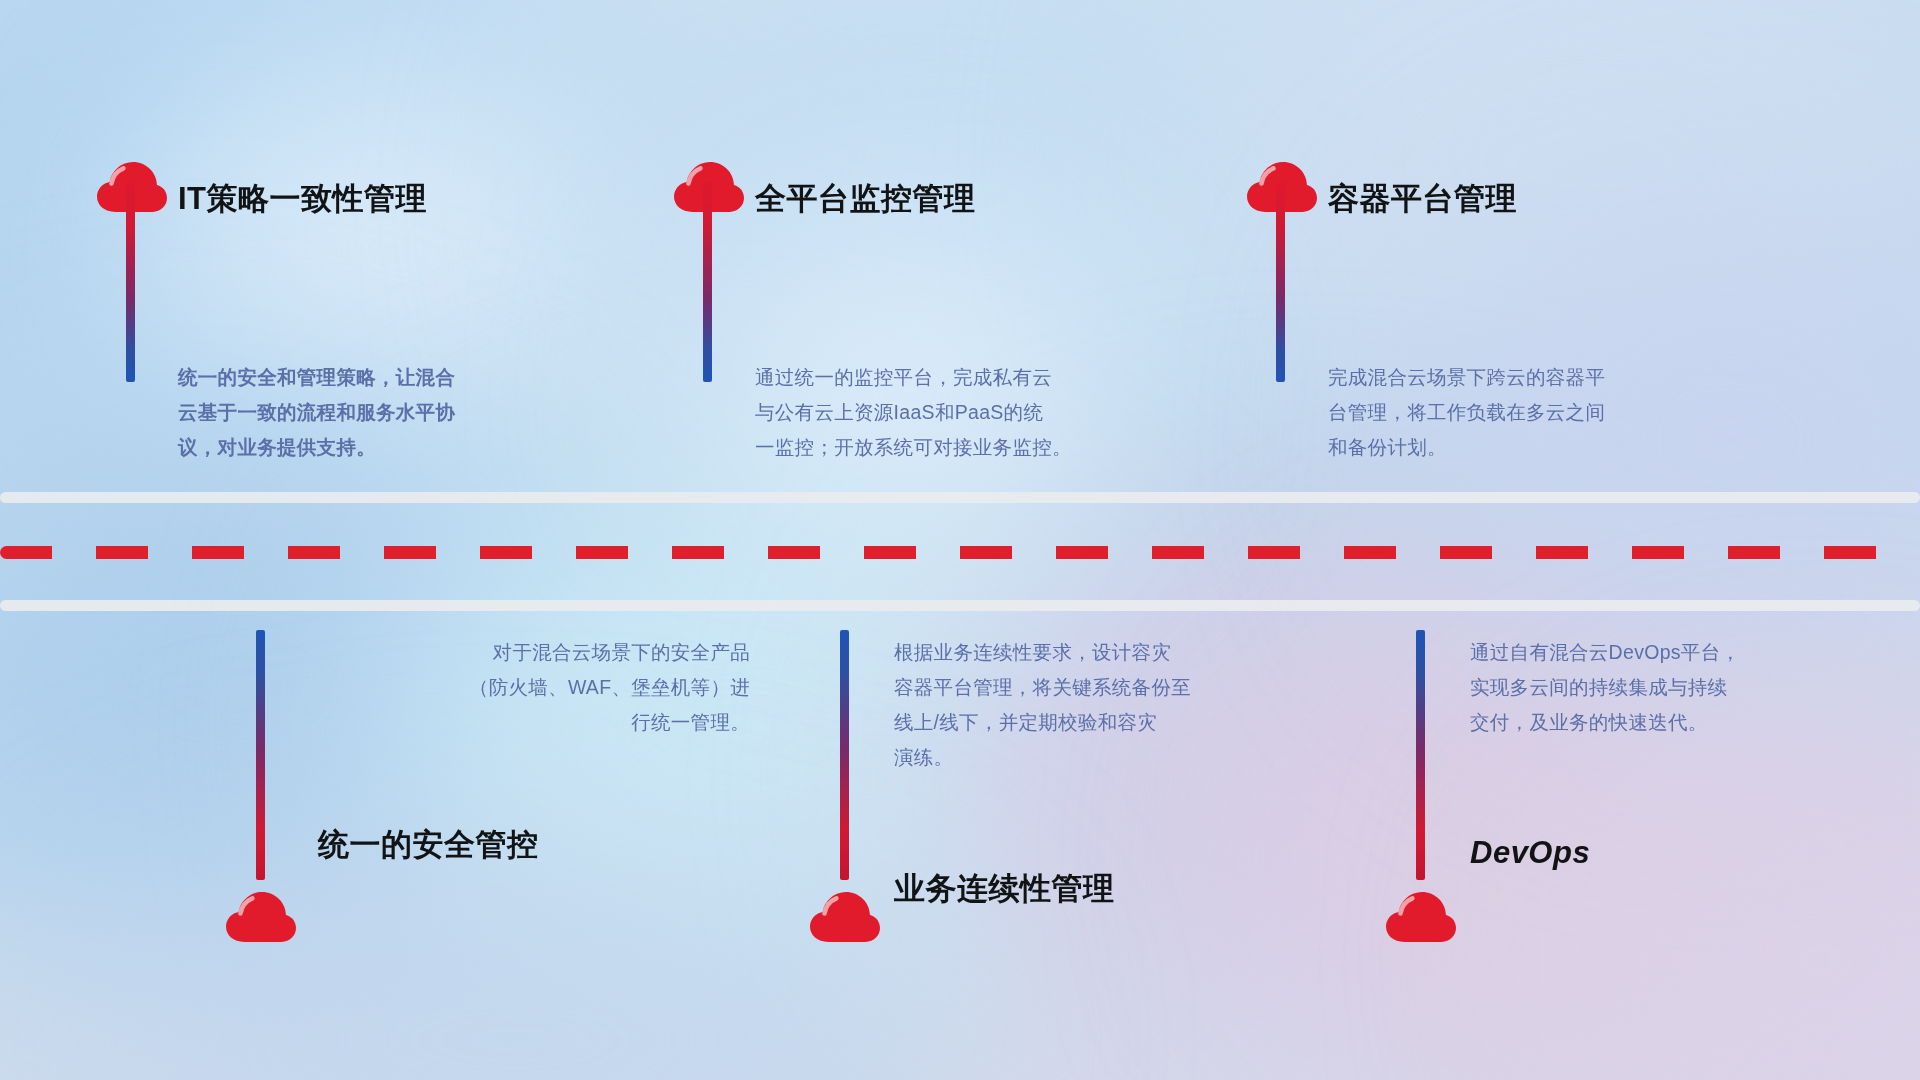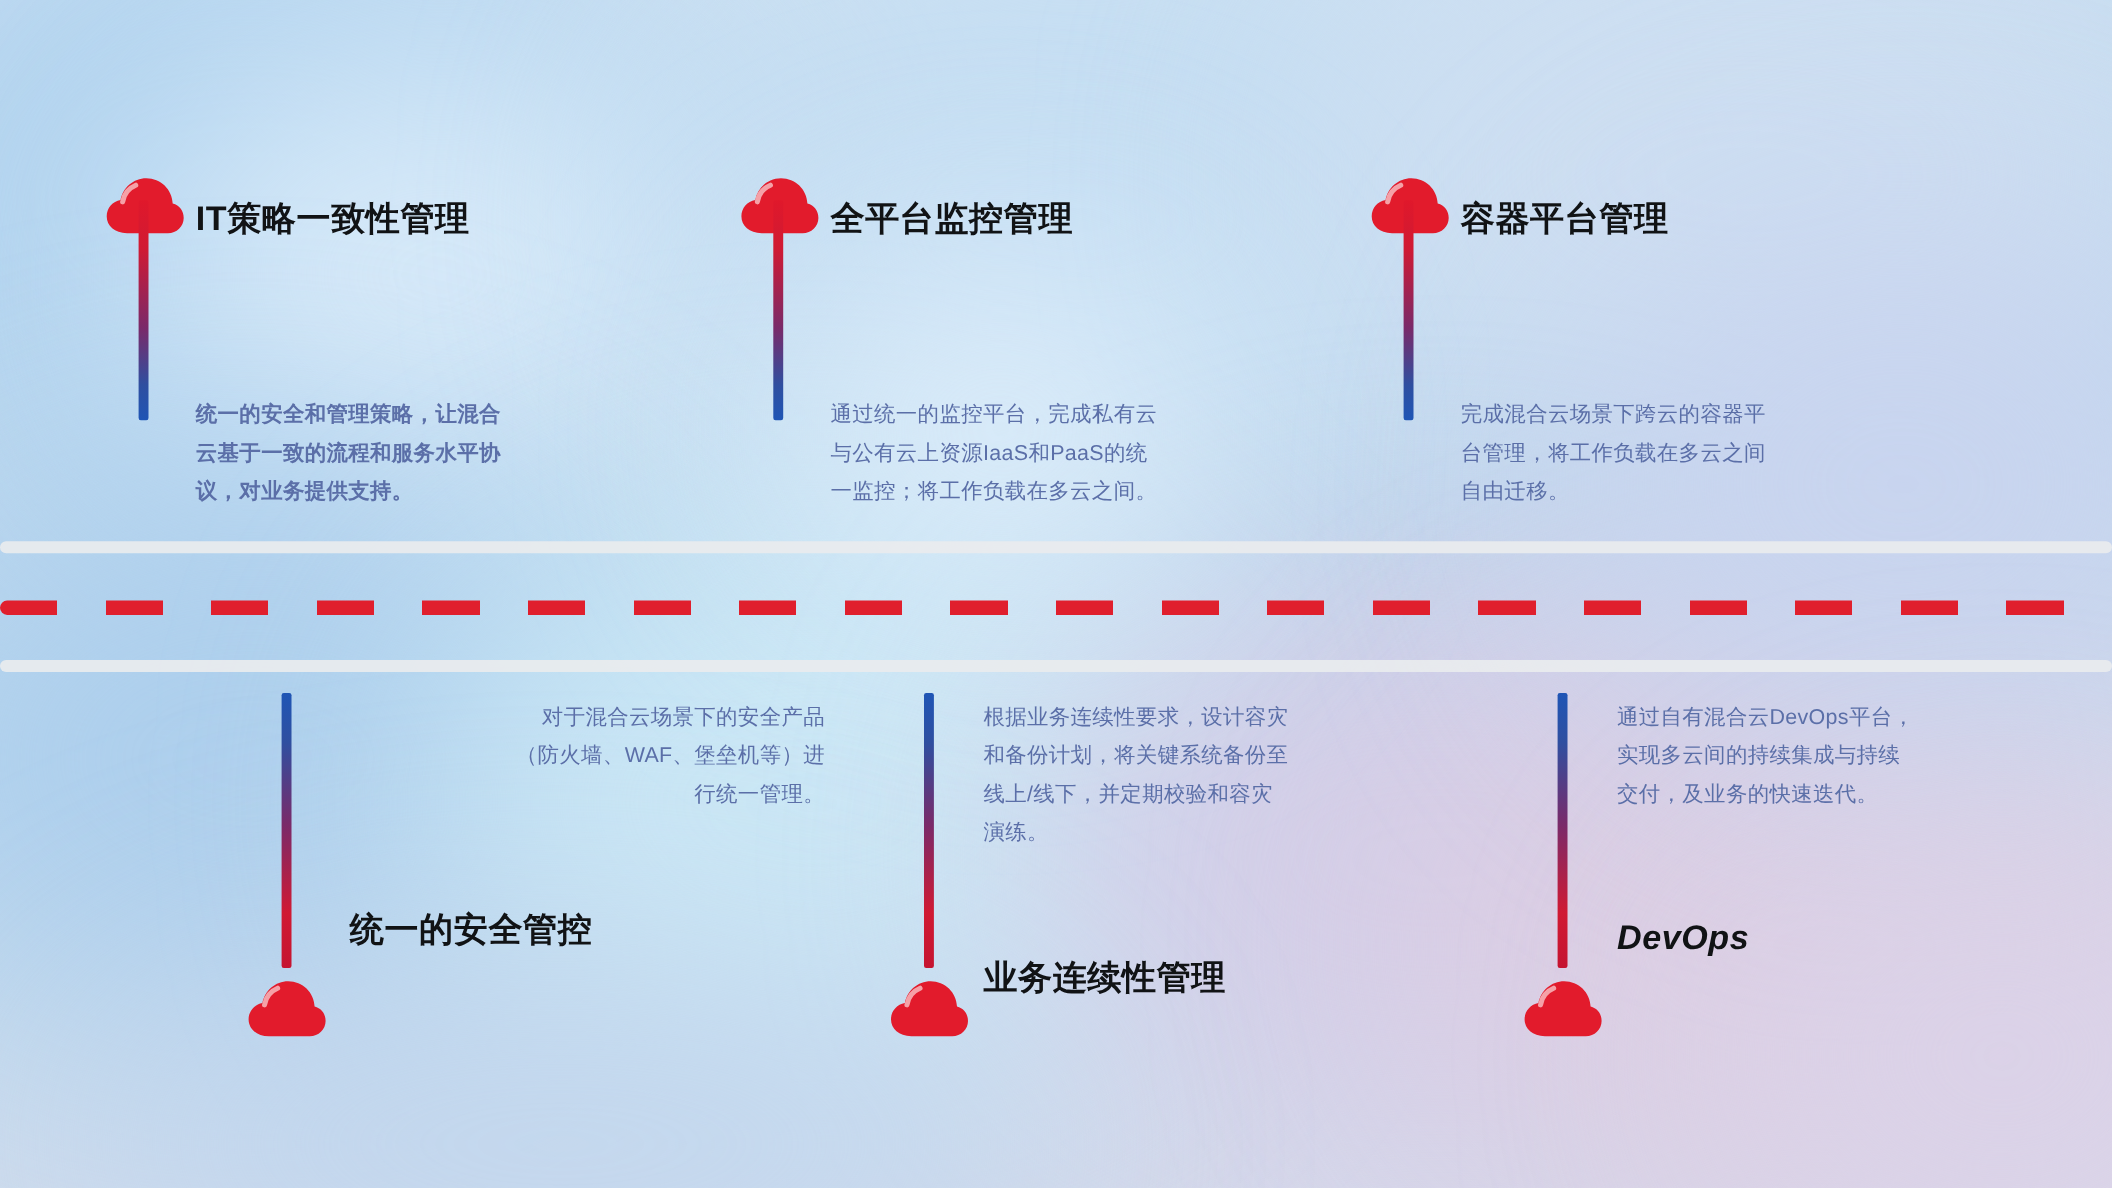--- a/index.html
+++ b/index.html
@@ -115,37 +115,37 @@
         <path d="M20.5 54 C9.2 54 2 47.2 2 38.6 C2 31.2 7.4 25.2 14.6 23.9
                  C16.6 12.6 26.3 4 38 4 C51 4 61.6 14.2 62 27
                  C68.3 28.7 72 33.8 72 40.1 C72 47.8 65.6 54 57.6 54 Z" fill="#e21b2c"></path>
         <path d="M16.5 25.5 C17.6 18.6 22.2 13.0 28.4 10.4" stroke="#f6a9ae" stroke-width="4.6" stroke-linecap="round" fill="none" opacity=".95"></path>
       </svg>
       <div class="bar bar-down" style="left:703px; top:182px; height:200px;"></div>
     </div>
     <div class="title" style="left:755px; top:178px;">全平台监控管理</div>
     <div class="body" style="left:755px; top:360px; width:450px;">通过统一的监控平台，完成私有云
 与公有云上资源IaaS和PaaS的统
-一监控；将工作负载在多云之间。</div>
+一监控；开放系统可对接业务监控。</div>
   </div>
 
   <div class="col">
     <div class="pin">
       <svg class="cloud" style="left:1245px; top:158px;" viewBox="0 0 74 56">
         <path d="M20.5 54 C9.2 54 2 47.2 2 38.6 C2 31.2 7.4 25.2 14.6 23.9
                  C16.6 12.6 26.3 4 38 4 C51 4 61.6 14.2 62 27
                  C68.3 28.7 72 33.8 72 40.1 C72 47.8 65.6 54 57.6 54 Z" fill="#e21b2c"></path>
         <path d="M16.5 25.5 C17.6 18.6 22.2 13.0 28.4 10.4" stroke="#f6a9ae" stroke-width="4.6" stroke-linecap="round" fill="none" opacity=".95"></path>
       </svg>
       <div class="bar bar-down" style="left:1276px; top:182px; height:200px;"></div>
     </div>
     <div class="title" style="left:1328px; top:178px;">容器平台管理</div>
     <div class="body" style="left:1328px; top:360px; width:450px;">完成混合云场景下跨云的容器平
 台管理，将工作负载在多云之间
-自由迁移。</div>
+和备份计划。</div>
   </div>
 
   <div id="road">
     <div class="road-edge" style="top:492px;"></div>
     <div class="road-dash" style="top:546px;"></div>
     <div class="road-edge" style="top:600px;"></div>
   </div>
 
   <div class="col">
     <div class="pin">
@@ -167,21 +167,21 @@
     <div class="pin">
       <div class="bar bar-up" style="left:840px; top:630px; height:250px;"></div>
       <svg class="cloud" style="left:808px; top:888px;" viewBox="0 0 74 56">
         <path d="M20.5 54 C9.2 54 2 47.2 2 38.6 C2 31.2 7.4 25.2 14.6 23.9
                  C16.6 12.6 26.3 4 38 4 C51 4 61.6 14.2 62 27
                  C68.3 28.7 72 33.8 72 40.1 C72 47.8 65.6 54 57.6 54 Z" fill="#e21b2c"></path>
         <path d="M16.5 25.5 C17.6 18.6 22.2 13.0 28.4 10.4" stroke="#f6a9ae" stroke-width="4.6" stroke-linecap="round" fill="none" opacity=".95"></path>
       </svg>
     </div>
     <div class="body" style="left:894px; top:635px; width:440px;">根据业务连续性要求，设计容灾
-和备份计划，将关键系统备份至
+容器平台管理，将关键系统备份至
 线上/线下，并定期校验和容灾
 演练。</div>
     <div class="title" style="left:894px; top:824px;margin-top:44px;">业务连续性管理</div>
   </div>
 
   <div class="col">
     <div class="pin">
       <div class="bar bar-up" style="left:1416px; top:630px; height:250px;"></div>
       <svg class="cloud" style="left:1384px; top:888px;" viewBox="0 0 74 56">
         <path d="M20.5 54 C9.2 54 2 47.2 2 38.6 C2 31.2 7.4 25.2 14.6 23.9

